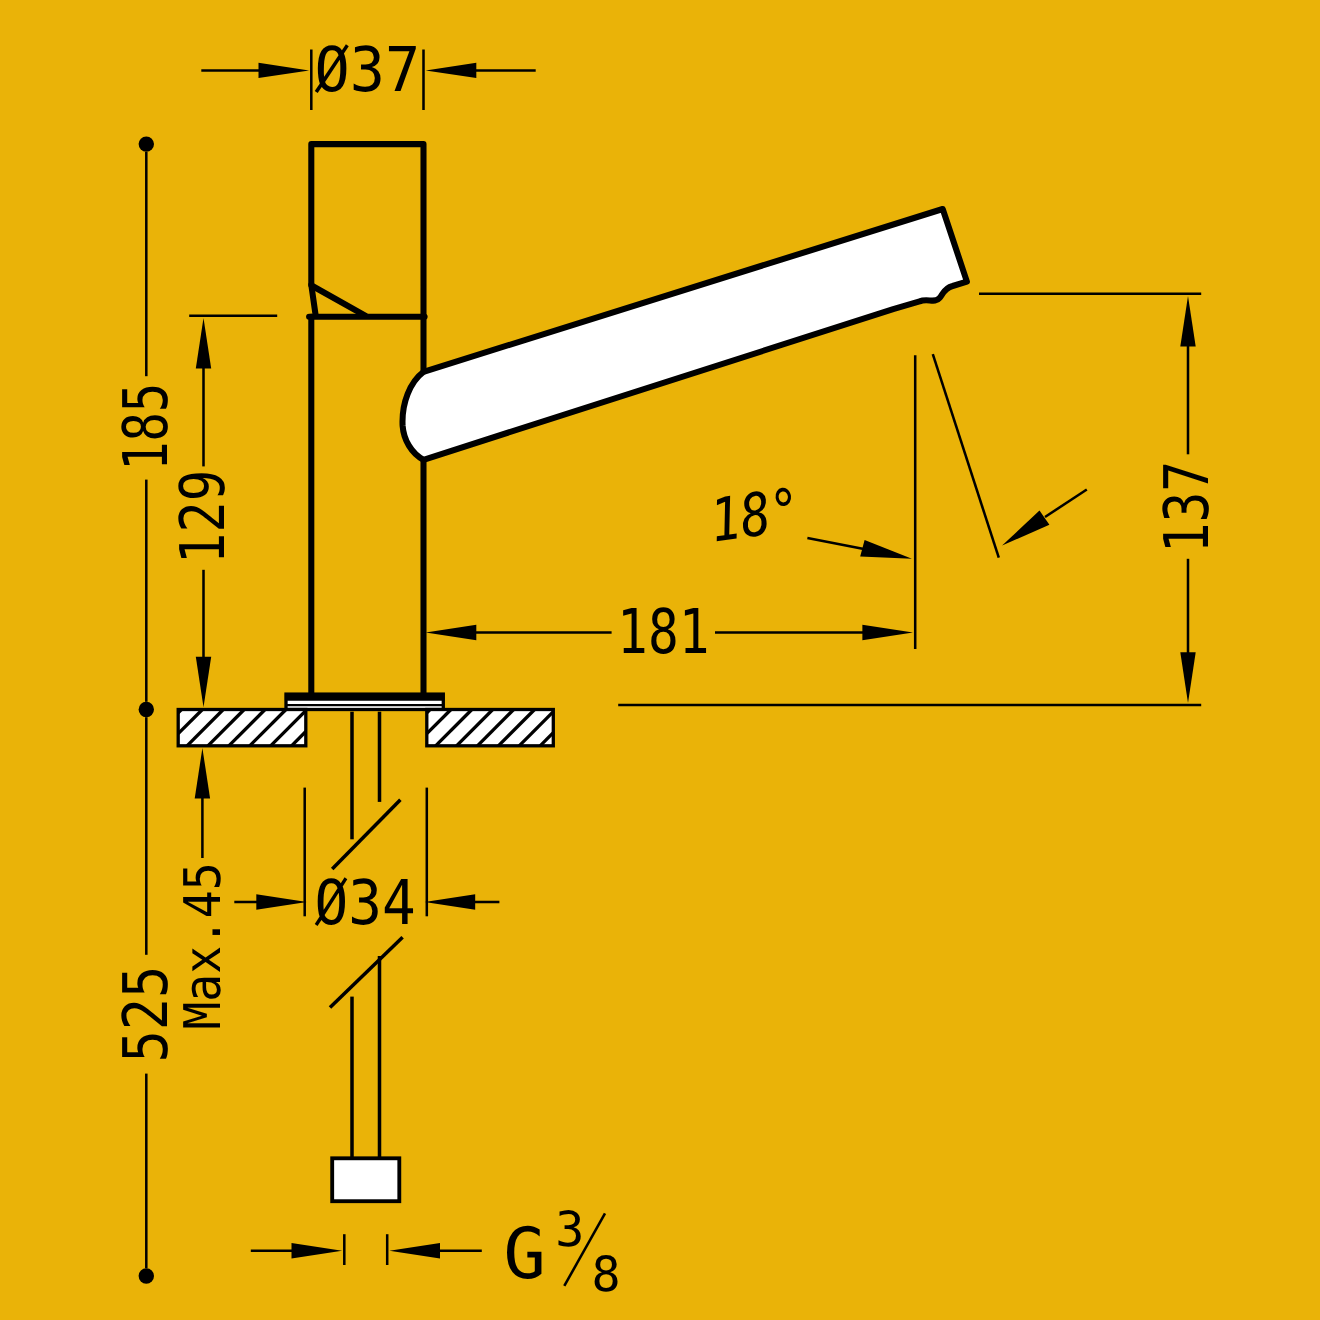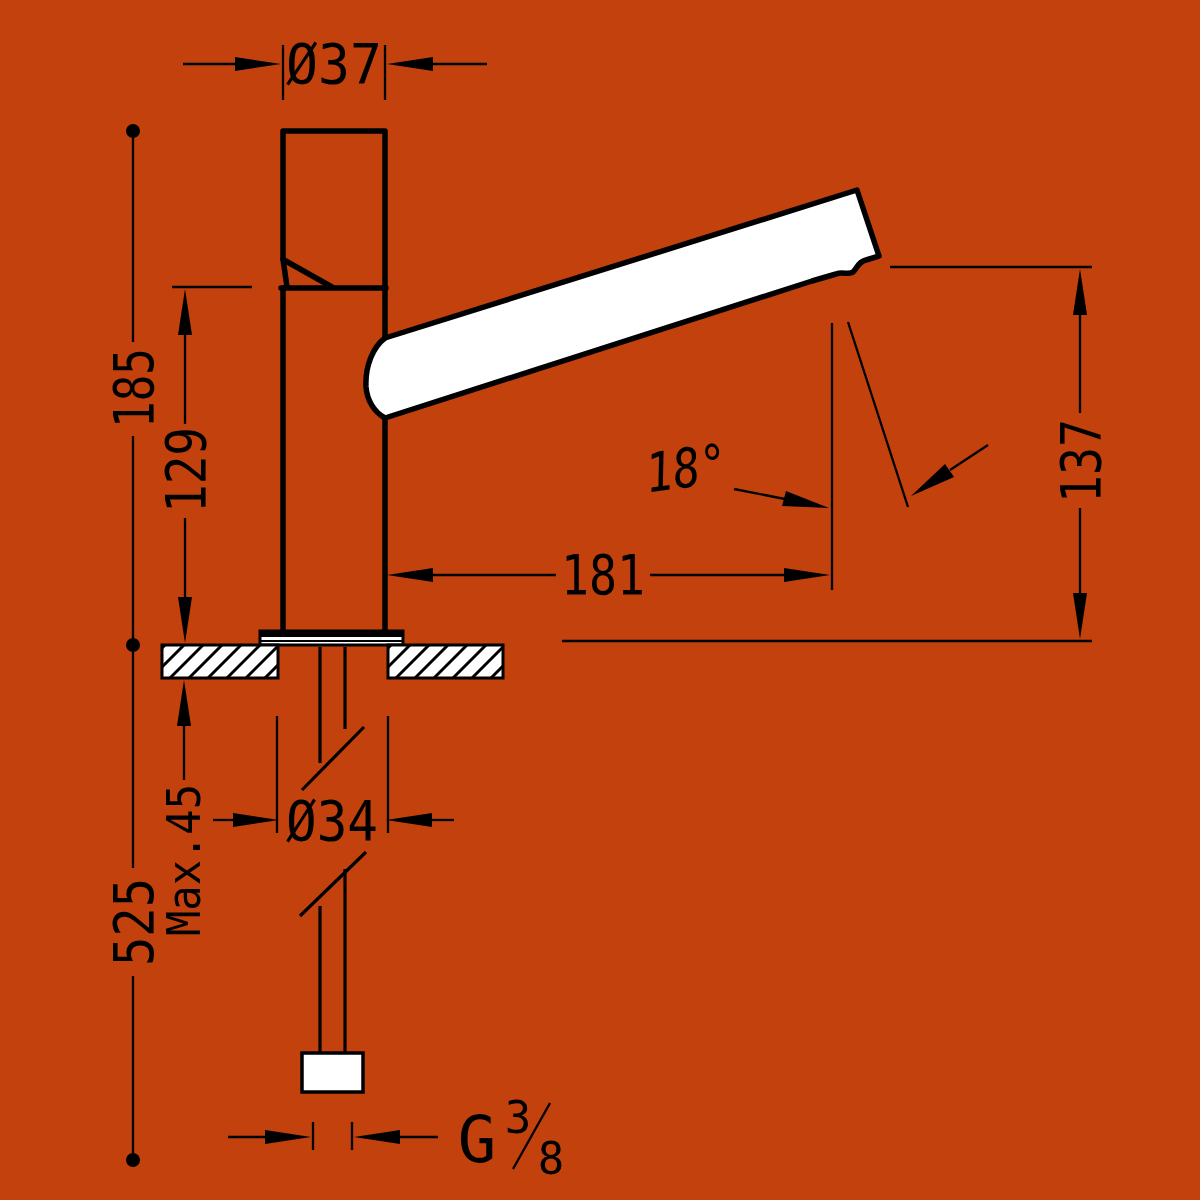--- a/index.html
+++ b/index.html
@@ -1,16 +1,16 @@
 <!DOCTYPE html>
 <html><head>
 <meta charset="utf-8">
 <style>
   html,body{margin:0;padding:0;background:#ffffff;}
-  .stage{width:1200px;height:1200px;background:#c2410c;position:relative;overflow:hidden;}
+  .stage{width:1200px;height:1200px;background:#eab308;position:relative;overflow:hidden;}
   svg{display:block;}
   .outline{fill:none;stroke:#000;stroke-width:5.5;stroke-linecap:round;stroke-linejoin:round;}
   .outline-fill{fill:#fff;stroke:#000;stroke-width:5.5;stroke-linejoin:round;}
   .mid{fill:none;stroke:#000;stroke-width:3.2;stroke-linecap:butt;}
   .dim{fill:none;stroke:#000;stroke-width:2.3;stroke-linecap:butt;}
   .hatch{stroke:#000;stroke-width:3;stroke-linecap:butt;}
   .ah{fill:#000;stroke:none;}
   .dot{fill:#000;stroke:none;}
   text{font-family:"DejaVu Sans Mono","Liberation Mono",monospace;fill:#000;}
   .dimtxt{font-size:56px;}

